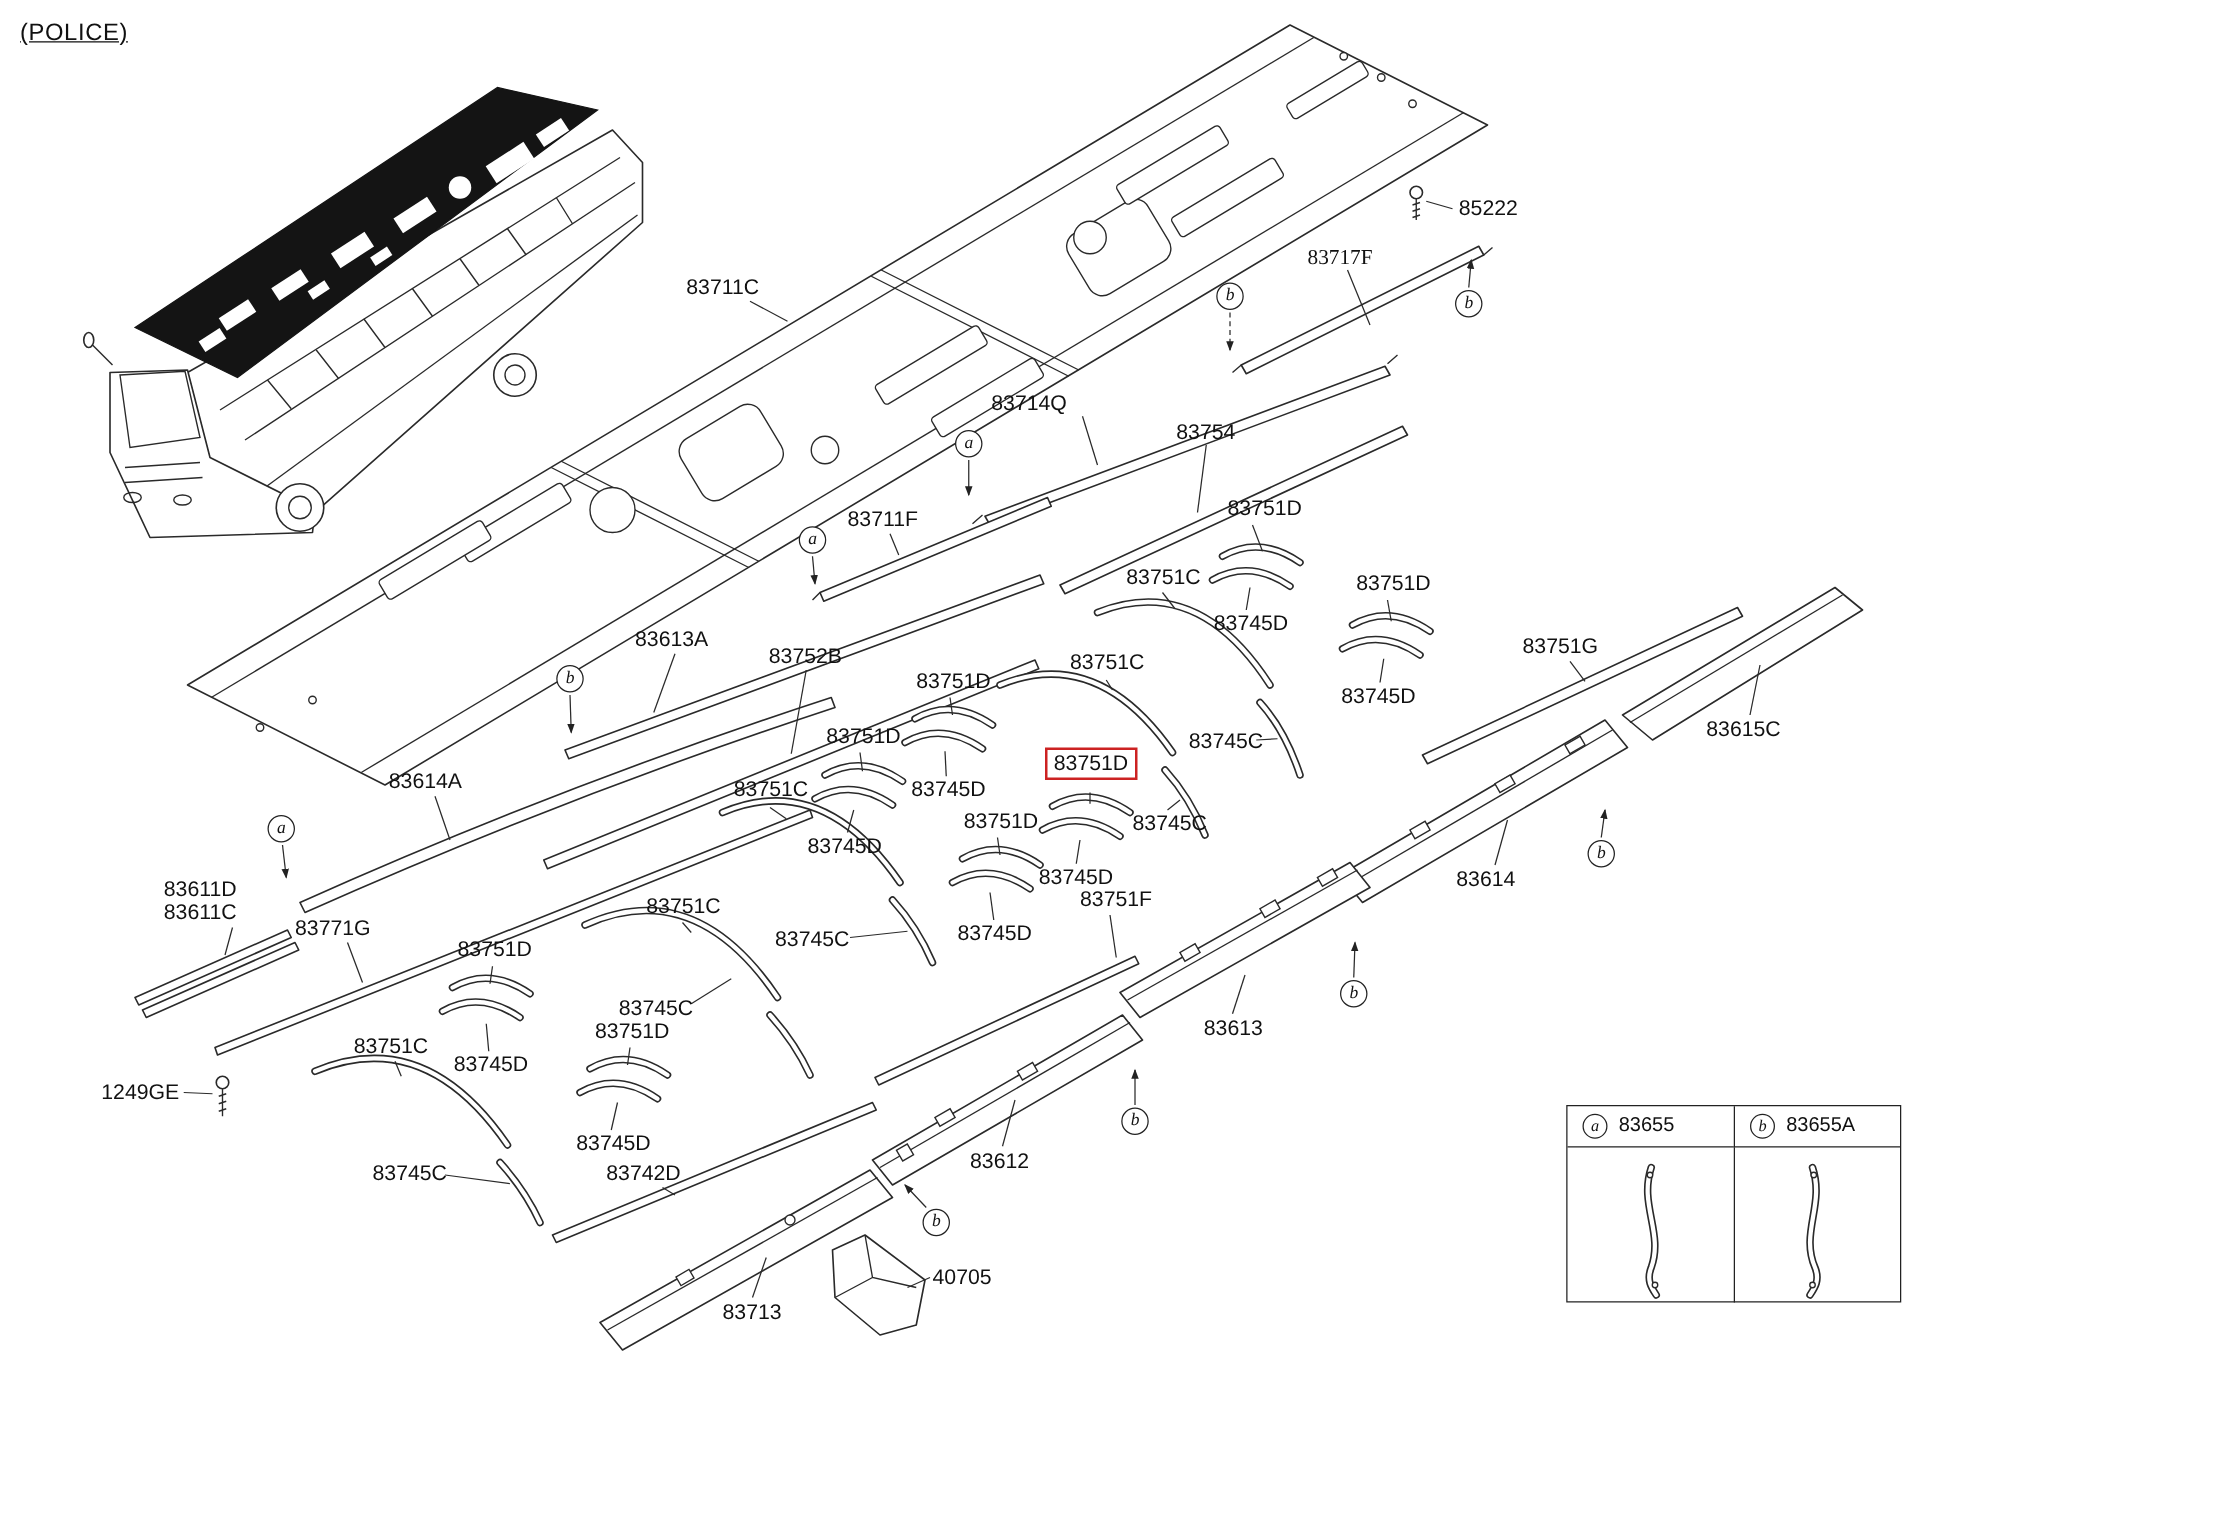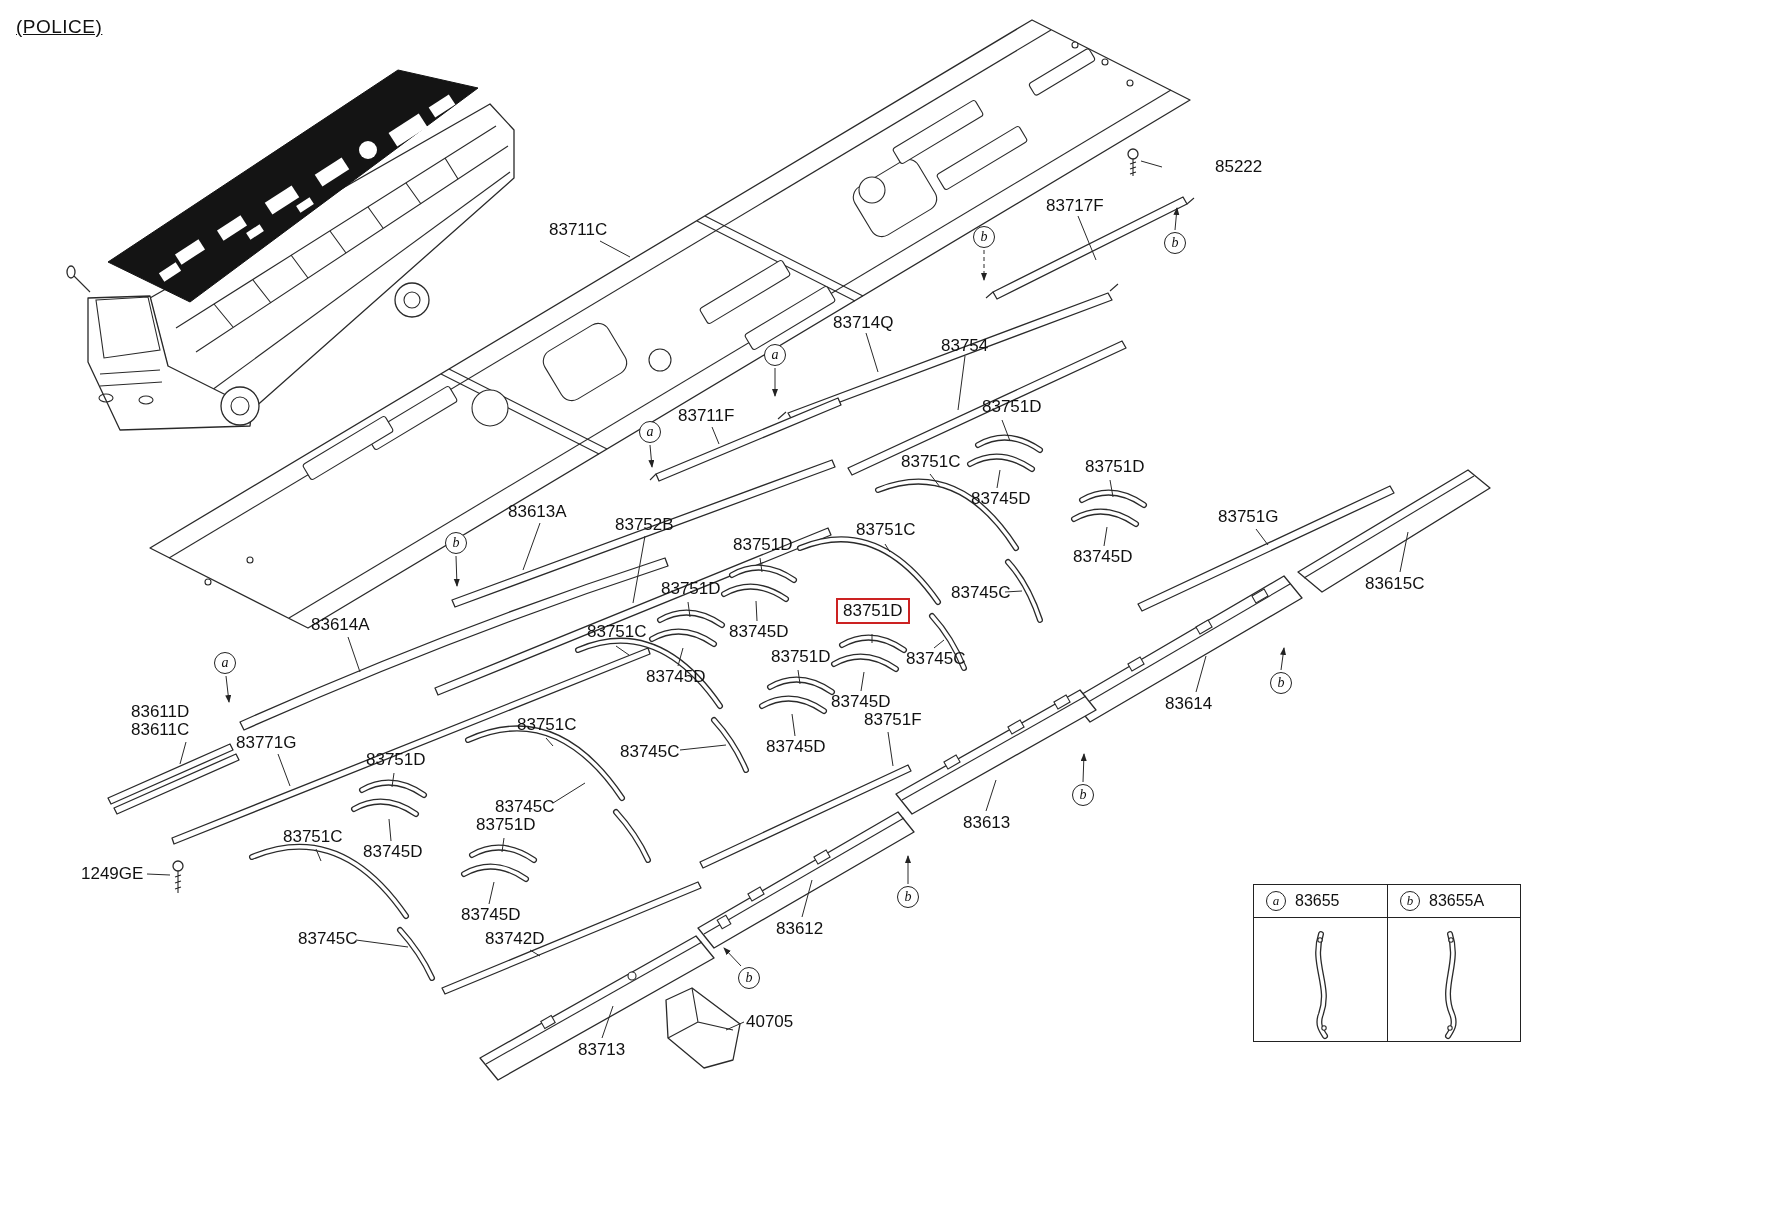--- a/index.html
+++ b/index.html
@@ -345,24 +345,24 @@
       <rect x="-16" y="-7" width="32" height="14" transform="translate(332,172) rotate(-33)"></rect>
       <circle cx="368" cy="150" r="9"></circle>
       <rect x="-18" y="-8" width="36" height="16" transform="translate(408,130) rotate(-33)"></rect>
       <rect x="-12" y="-6" width="24" height="12" transform="translate(442,106) rotate(-33)"></rect>
     </g>
   </g>
 </svg>
 
 <div class="note" style="left:16px;top:16px;text-decoration:underline;">(POLICE)</div>
 
-<div class="lbl" style="left:1167px;top:157px;margin-left:48px;">85222</div>
-<div class="lbl" style="left:1046px;top:196px;">83717F</div>
+<div class="lbl" style="left:1167px;top:157px;">85222</div>
+<div class="lbl" style="left:1046px;top:196px;font-family:Liberation Serif, serif;">83717F</div>
 <div class="lbl" style="left:549px;top:220px;">83711C</div>
-<div class="lbl" style="left:833px;top:313px;text-align:center;">83714Q</div>
+<div class="lbl" style="left:793px;top:313px;text-align:center;">83714Q</div>
 <div class="lbl" style="left:941px;top:336px;">83754</div>
 <div class="lbl" style="left:982px;top:397px;">83751D</div>
 <div class="lbl" style="left:678px;top:406px;">83711F</div>
 <div class="lbl" style="left:901px;top:452px;">83751C</div>
 <div class="lbl" style="left:971px;top:489px;">83745D</div>
 <div class="lbl" style="left:1085px;top:457px;">83751D</div>
 <div class="lbl" style="left:508px;top:502px;">83613A</div>
 <div class="lbl" style="left:615px;top:515px;">83752B</div>
 <div class="lbl" style="left:733px;top:535px;">83751D</div>
 <div class="lbl" style="left:856px;top:520px;">83751C</div>

